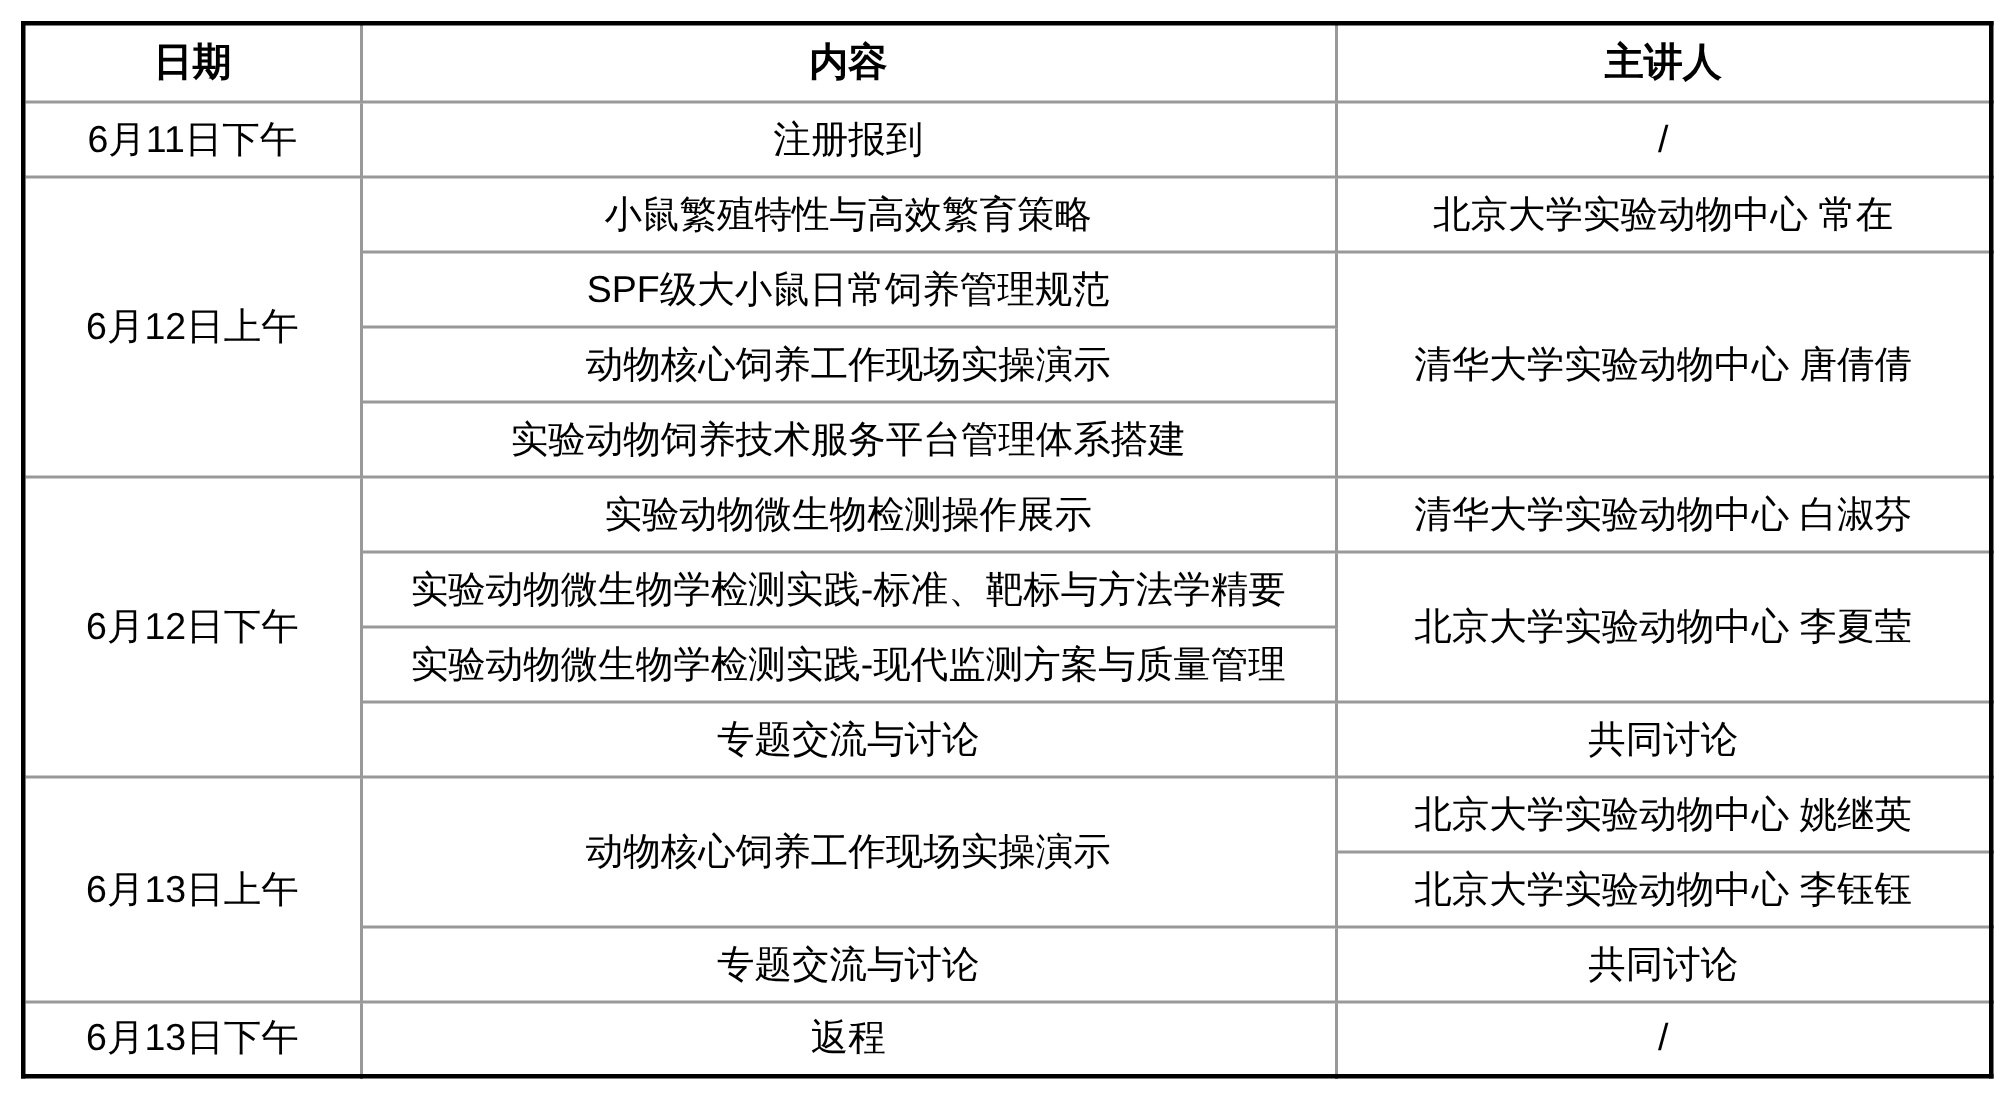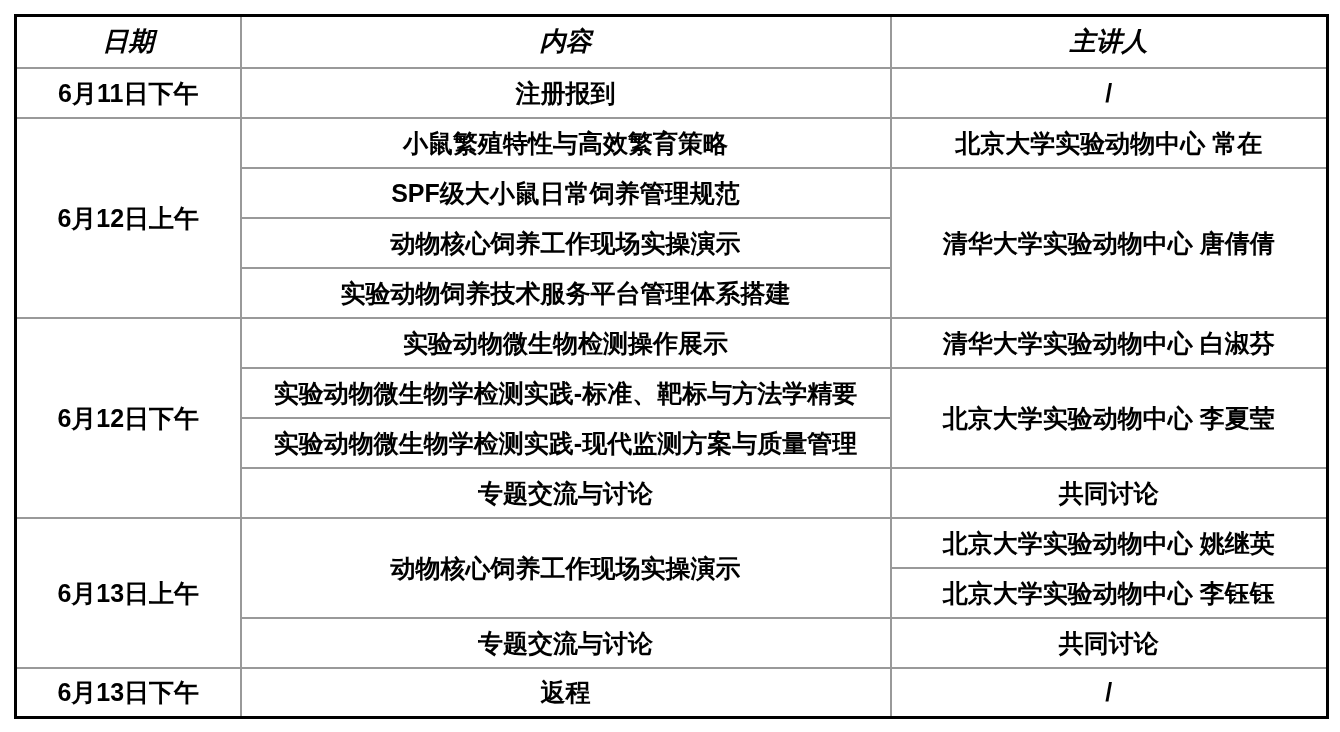--- a/index.html
+++ b/index.html
@@ -26,27 +26,26 @@
   col.c-speaker { width: 437px; }
   th, td {
     border: 2px solid #999999;
     text-align: center;
     vertical-align: middle;
     color: #000000;
     padding: 0 4px;
     overflow: hidden;
     white-space: nowrap;
     font-size: 25px;
-    font-weight: 700;
+    font-weight: 400;
     line-height: 1.2;
   }
   th {
     font-size: 26px;
     font-weight: 700;
-    font-style: italic;
   }
   tr        { height: 50px; }
   tr.header { height: 52px; }
 </style>
 </head>
 <body>
 
 <div class="sheet">
   <table class="schedule">
     <colgroup>

